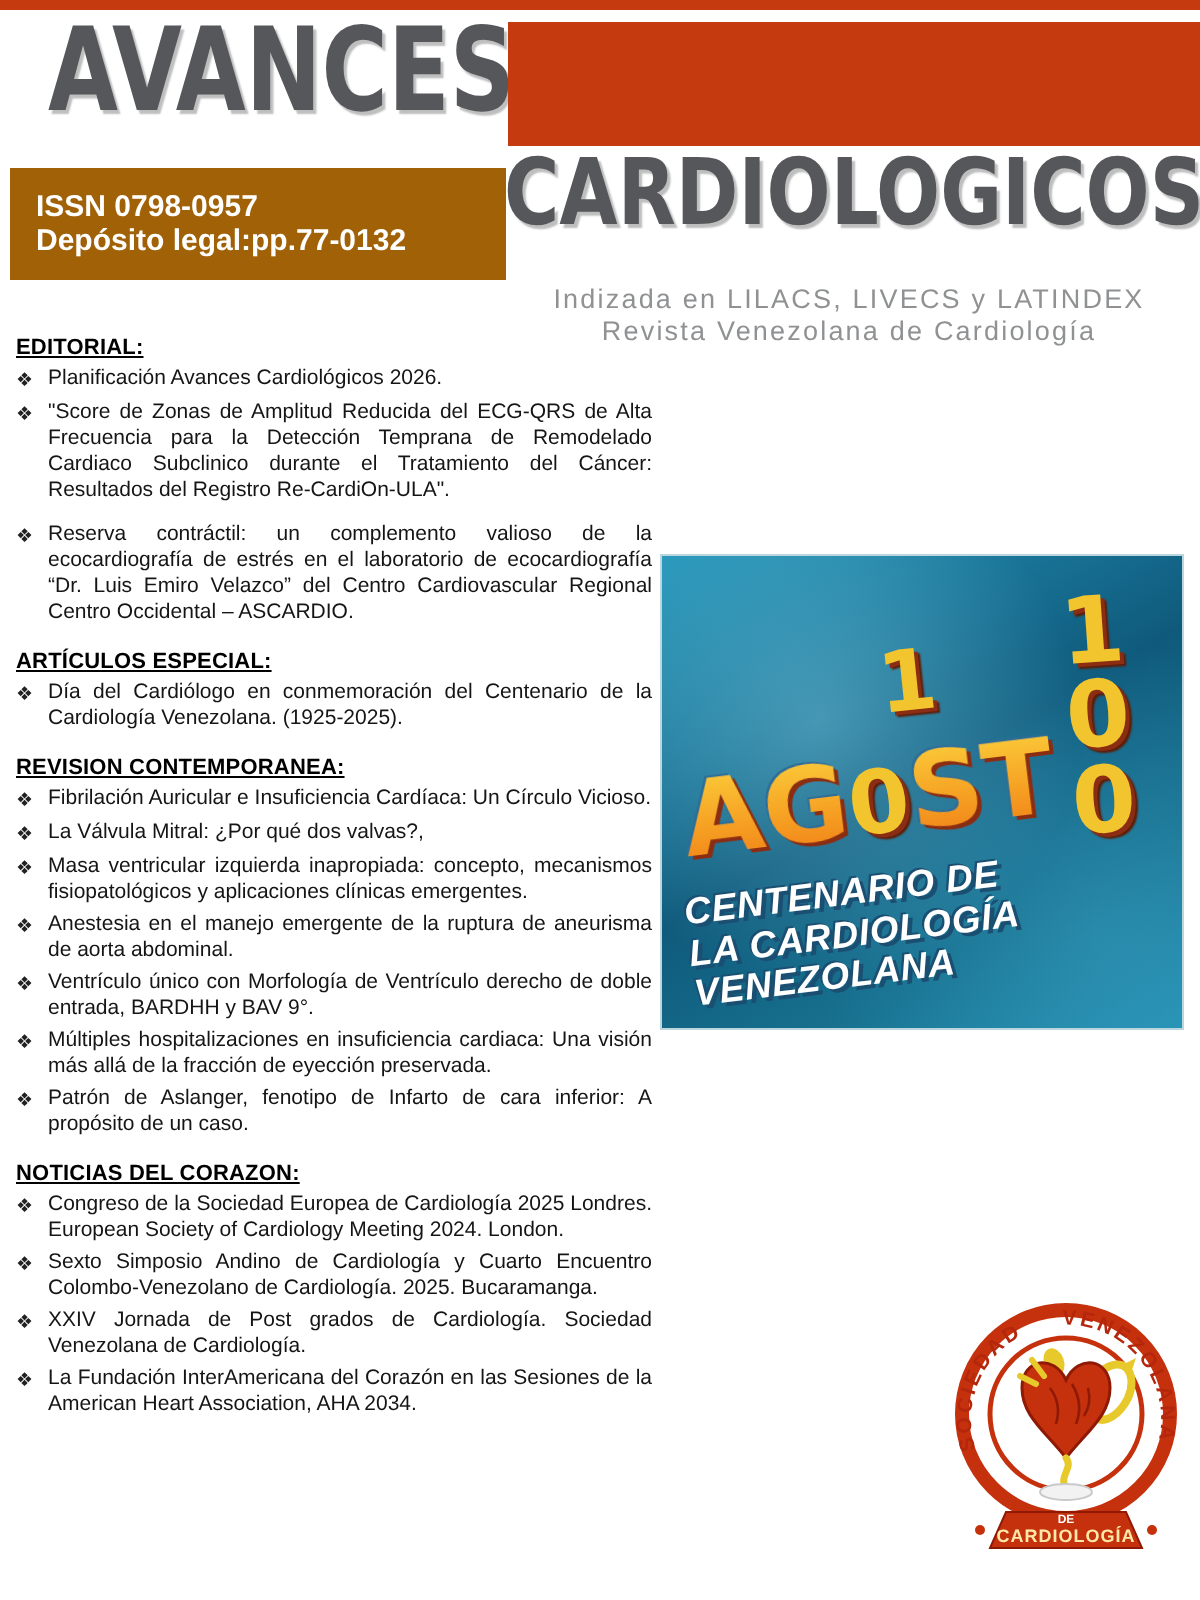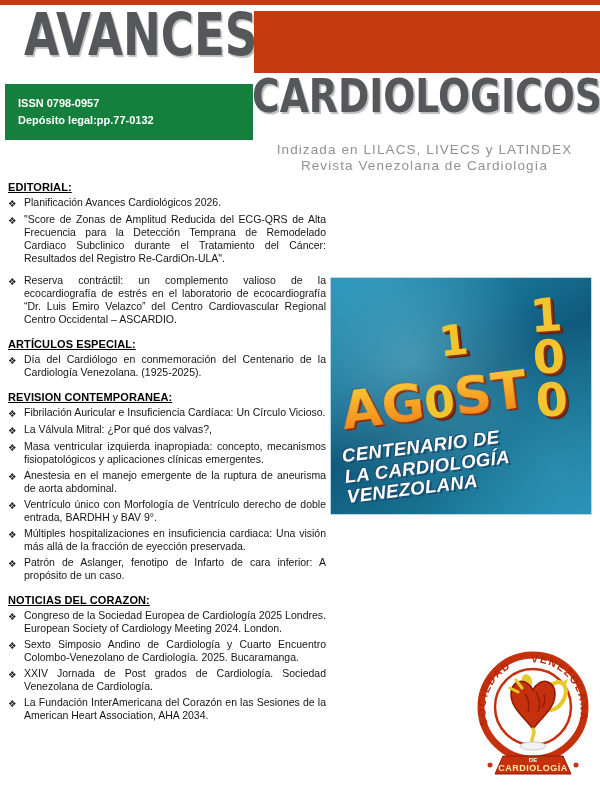--- a/index.html
+++ b/index.html
@@ -6,33 +6,33 @@
   .page{position:relative;width:600px;height:800px;background:#ffffff;overflow:hidden;
         font-family:"Liberation Sans",sans-serif;color:#111;}
 
   
   .top-strip{position:absolute;left:0;top:0;width:600px;height:5px;background:#c53a0f;}
   .title{font-family:"DejaVu Sans",sans-serif;font-weight:800;color:#56575a;
          text-shadow:2px 2px 1px rgba(70,70,70,.35);white-space:nowrap;}
   .title-avances{position:absolute;left:24px;top:4px;font-size:58px;
          transform:scaleX(.78);transform-origin:left top;line-height:1.1;}
   .red-block{position:absolute;left:254px;top:11px;width:346px;height:62px;background:#c53a0f;}
-  .issn-band{position:absolute;left:5px;top:84px;width:248px;height:56px;background:#15803d;
-         color:#fff;font-weight:bold;font-size:11px;line-height:17px;
+  .issn-band{position:absolute;left:5px;top:84px;width:248px;height:56px;background:#a16207;
+         color:#fff;font-weight:bold;font-size:15px;line-height:17px;
          padding:11px 0 0 13px;box-sizing:border-box;}
   .title-cardio{position:absolute;left:252px;top:70px;font-size:46px;
          transform:scaleX(.82);transform-origin:left top;line-height:1.15;}
   .subtitle{position:absolute;left:252px;top:142px;width:345px;text-align:center;
          color:#8f9193;font-size:13.5px;line-height:16px;letter-spacing:1.1px;}
 
   
   .toc{position:absolute;left:8px;top:160px;width:318px;}
   .toc h2{font-size:11px;font-weight:bold;text-decoration:underline;color:#000;
           margin:12px 0 3px 0;letter-spacing:.1px;}
-  .toc section:first-child h2{margin-top:21px;}
+  .toc section:first-child h2{margin-top:8px;}
   .toc-item{display:flex;margin:0 0 3px 0;font-size:10.5px;line-height:13px;color:#151515;}
   .toc-item .bullet{flex:0 0 16px;font-size:9.5px;color:#222;padding-top:1px;}
   .toc-item .txt{flex:1;text-align:justify;}
 
   
   .poster{position:absolute;left:330px;top:277px;width:262px;height:238px;overflow:hidden;
      background:
        radial-gradient(circle at 30% 35%, rgba(140,215,235,.40), rgba(140,215,235,0) 55%),
        radial-gradient(circle at 85% 80%, rgba(60,160,195,.45), rgba(60,160,195,0) 50%),
        linear-gradient(150deg,#2596ba 0%,#0f5a7c 48%,#17718f 75%,#2391b4 100%);

